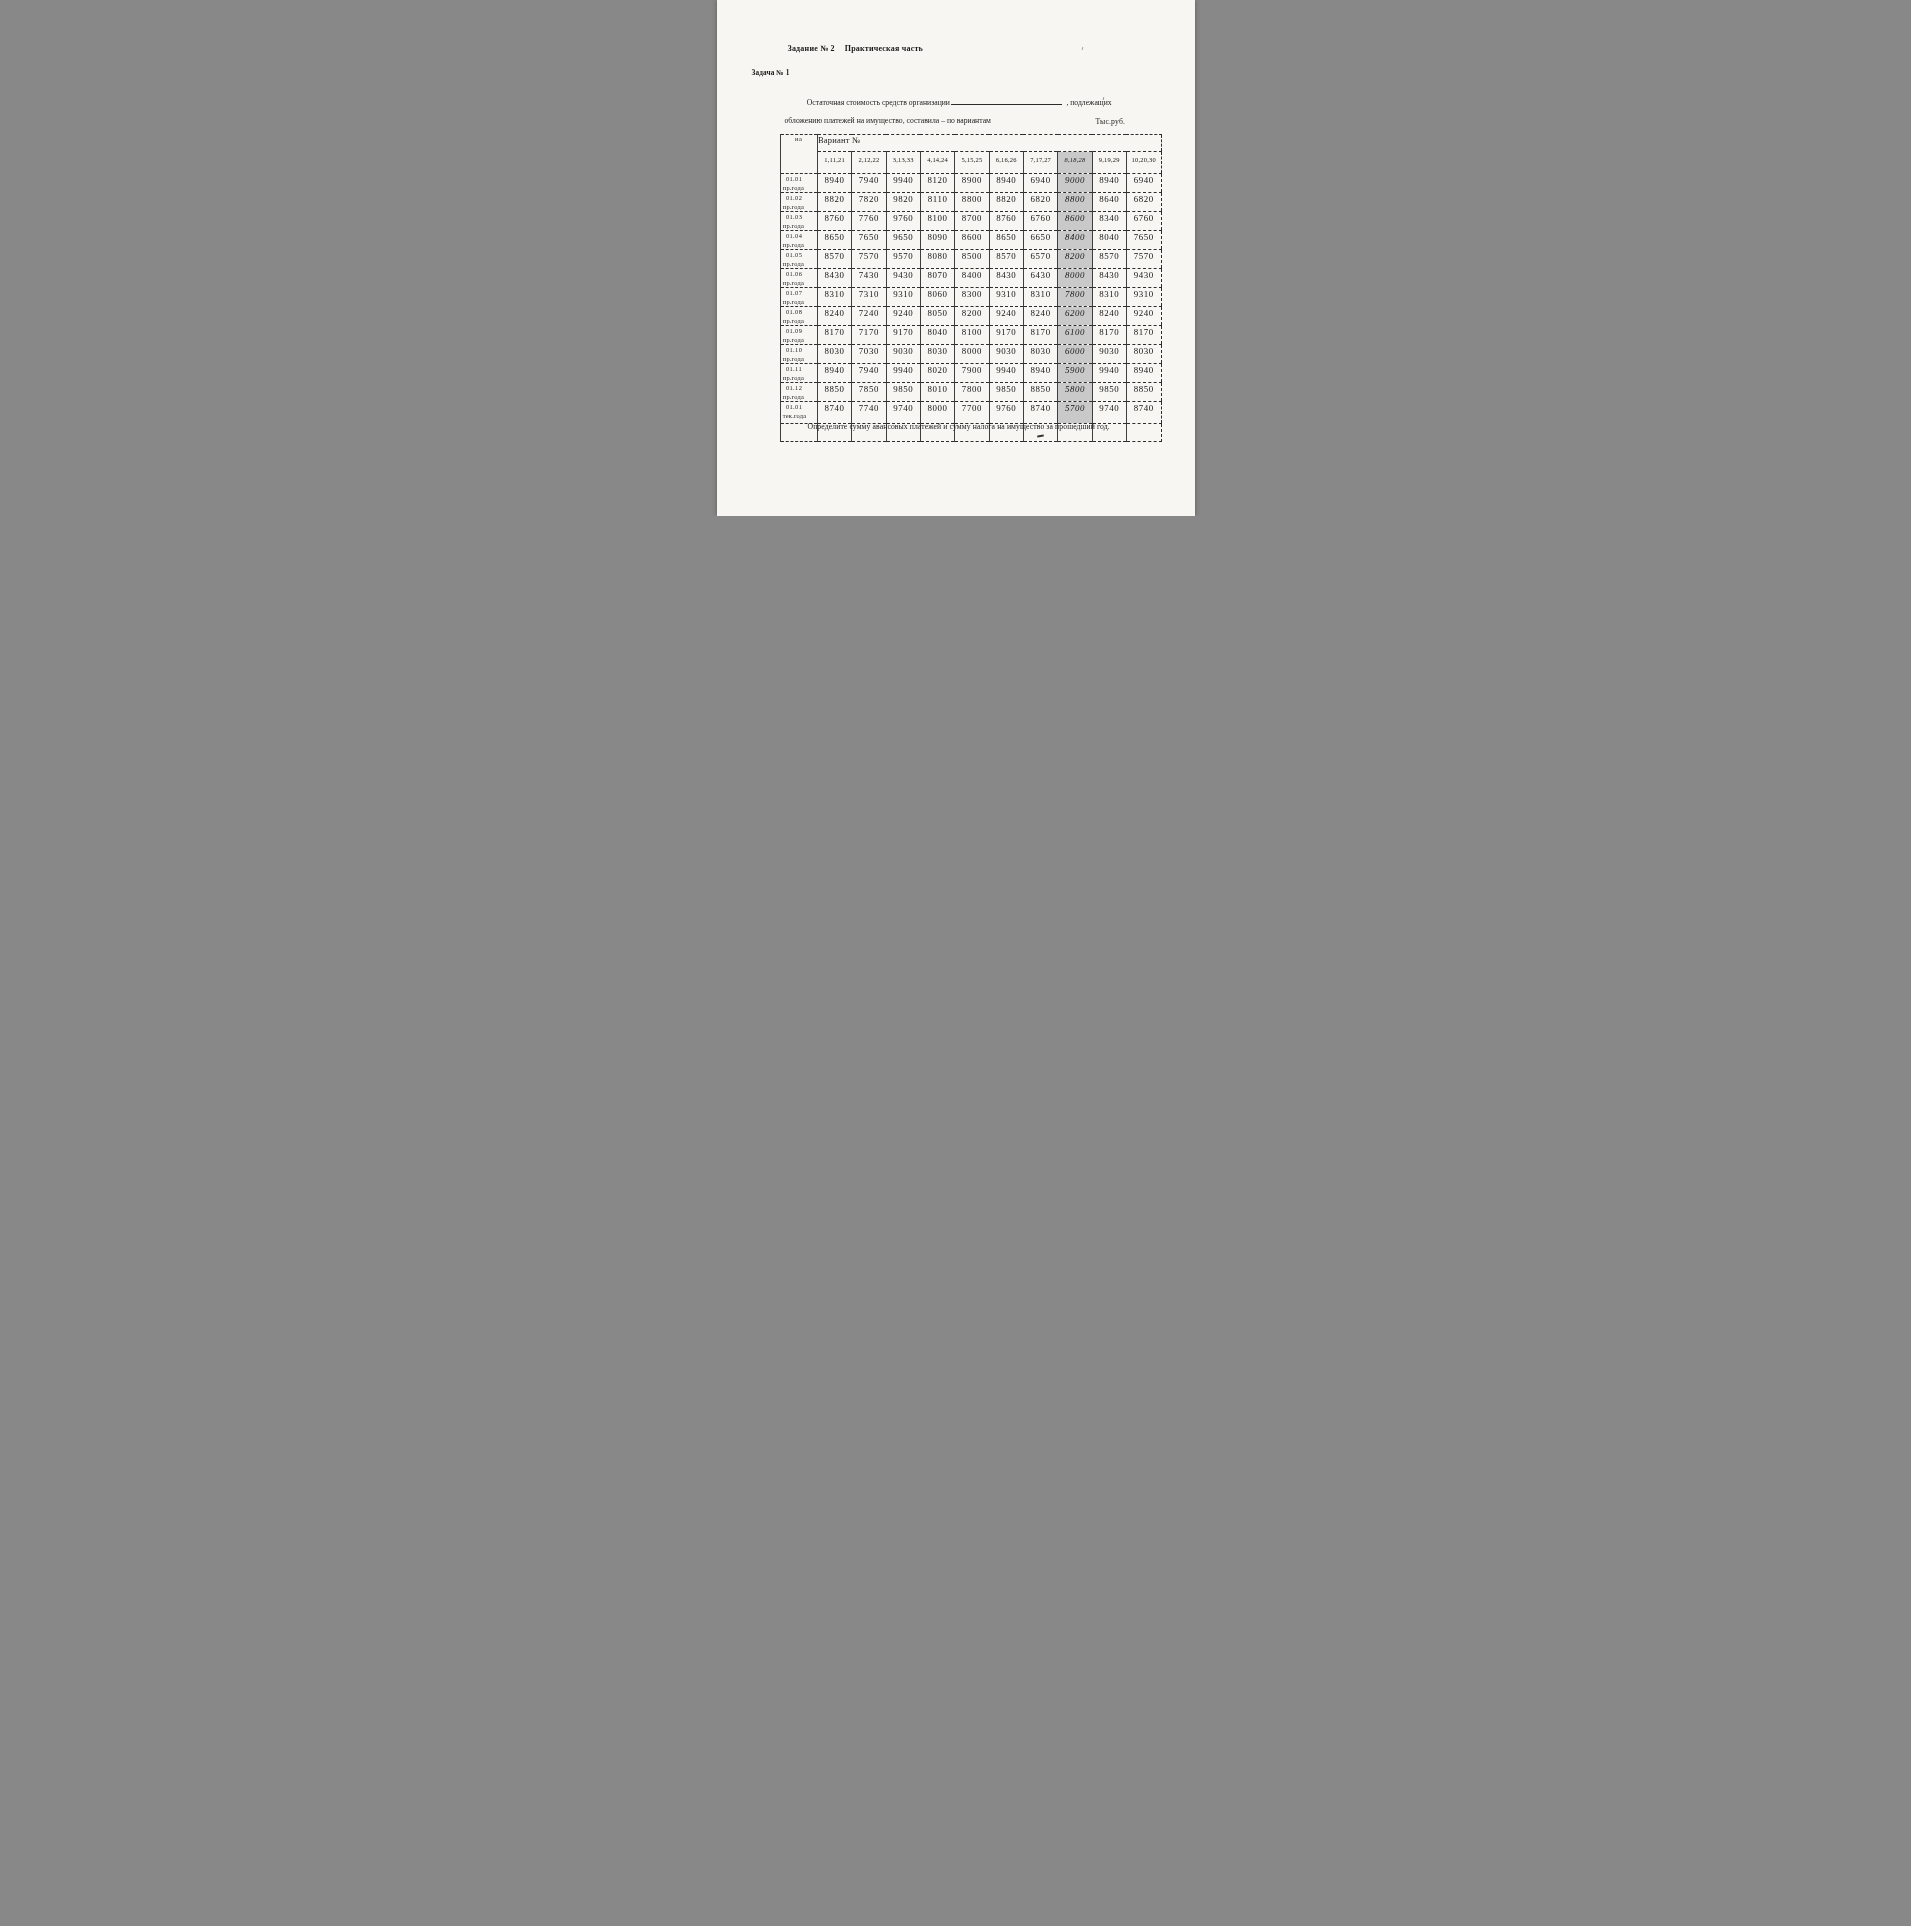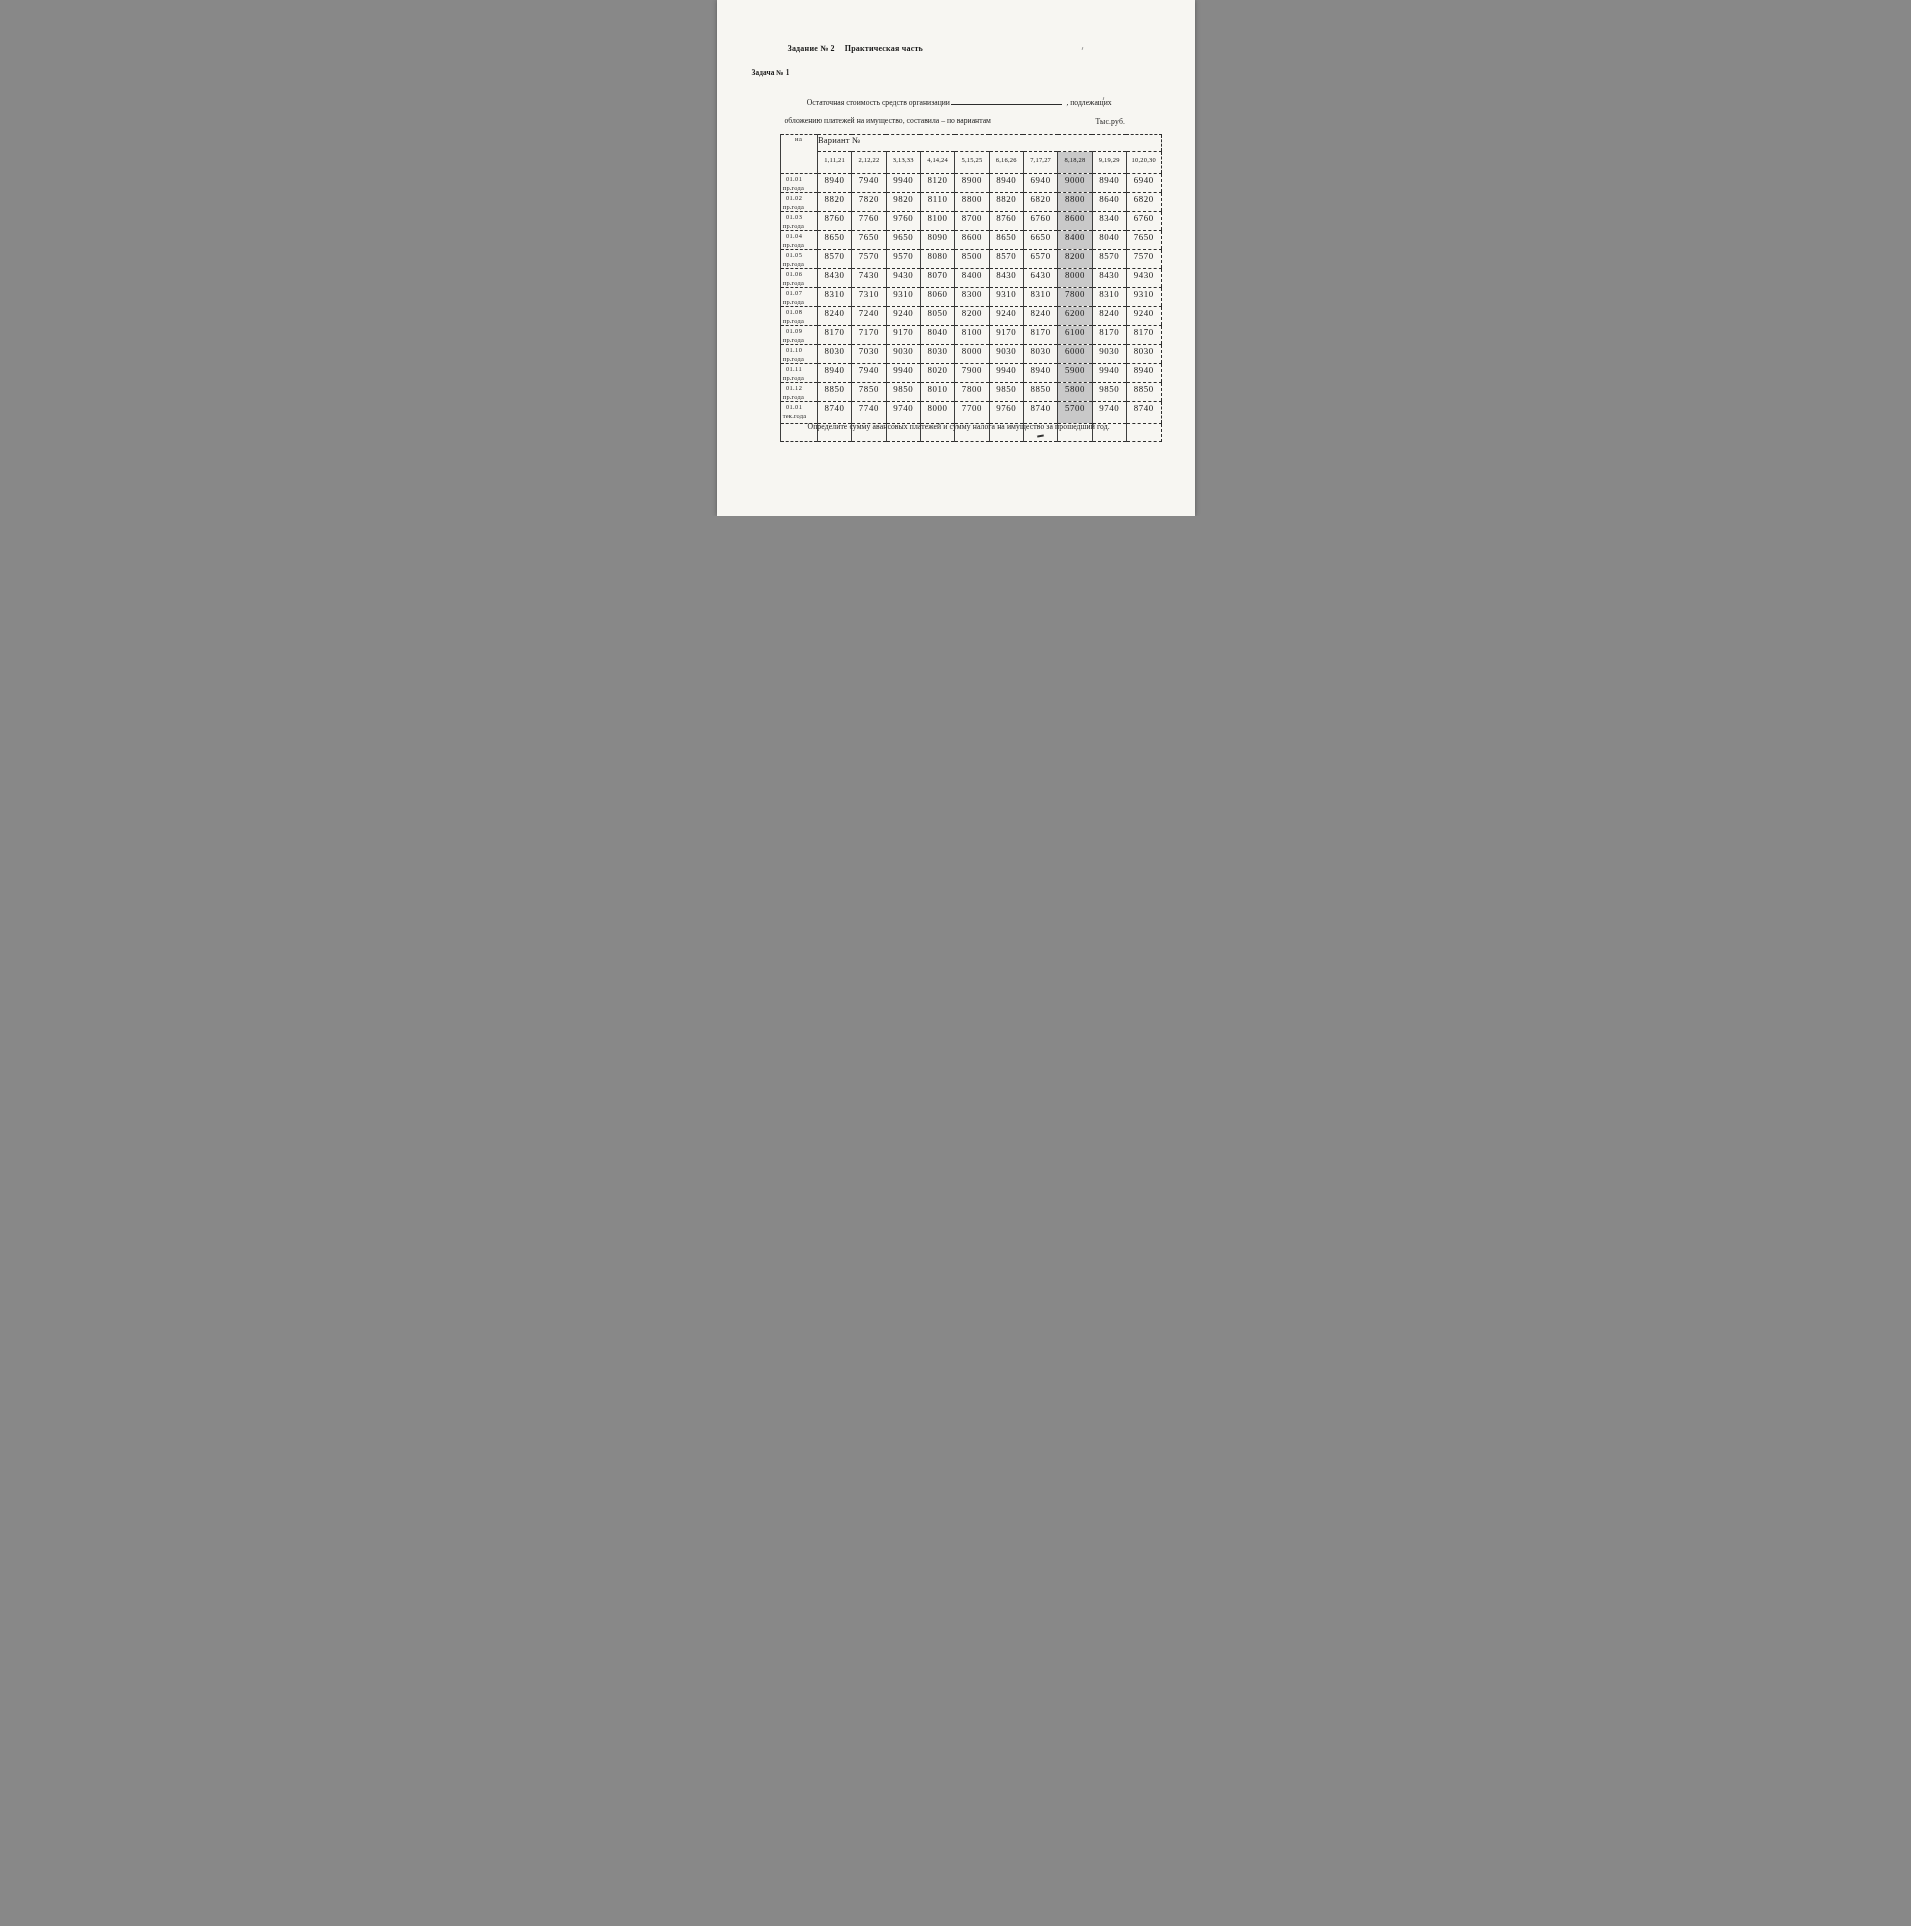--- a/index.html
+++ b/index.html
@@ -32,21 +32,21 @@
   .tbl thead tr:last-child th{height:17px; font-size:6.5px; text-align:center; padding-top:3.5px; letter-spacing:0.2px;}
   .corner{font-size:6.5px; text-align:center; padding-top:5.4px; letter-spacing:0.4px; color:#2a2a2a;}
   .group{font-size:8.5px; text-align:left; padding-top:3.1px; letter-spacing:0.2px;}
   .tbl tbody tr{height:19px;}
   .tbl tbody tr.tall{height:22.3px;}
   .tbl tbody tr.empty{height:18.5px;}
   td.val{font-size:8.9px; text-align:center; padding-top:1.9px; letter-spacing:0.6px; color:#141414;}
   td.lbl{font-size:6.4px; color:#262626;}
   td.lbl .d{padding:1.5px 0 0 5.4px; letter-spacing:0.4px;}
   td.lbl .p{padding:2.3px 0 0 2.3px; letter-spacing:0.2px;}
-  .hl{background:var(--hl,#c9c9c9);}
+  .hl{background:var(--hl,#c9c9c9);font-style:italic;}
   .footer{position:absolute; left:91px; top:422px; width:358px; font-size:7.7px; letter-spacing:0.1px;}
   
   .smudge{display:inline-block; width:7px; height:2.3px; background:#1d1d1d; border-radius:1.2px;
           transform:rotate(-10deg); filter:blur(0.3px); margin-top:9.2px; opacity:.9;}
   .specks{position:absolute; left:52px; top:632px; width:1.5px; height:1.2px; background:#3a3a3a; border-radius:50%;
           box-shadow:3.5px 1.9px 0 0.4px #444, 6.5px 2.7px 0 0.4px #333, 9.6px 3.1px 0 0.8px #2f2f2f, 13px 1.2px 0 0.4px #555;
           filter:blur(0.2px);}
   .tick1{position:absolute; left:365px; top:47px; width:0.8px; height:2.7px; background:#777; transform:rotate(14deg); opacity:.7;}
   .tick2{position:absolute; left:386px; top:97px; width:0.8px; height:3.1px; background:#6e6e6e; transform:rotate(10deg); opacity:.7;}
 </style>

